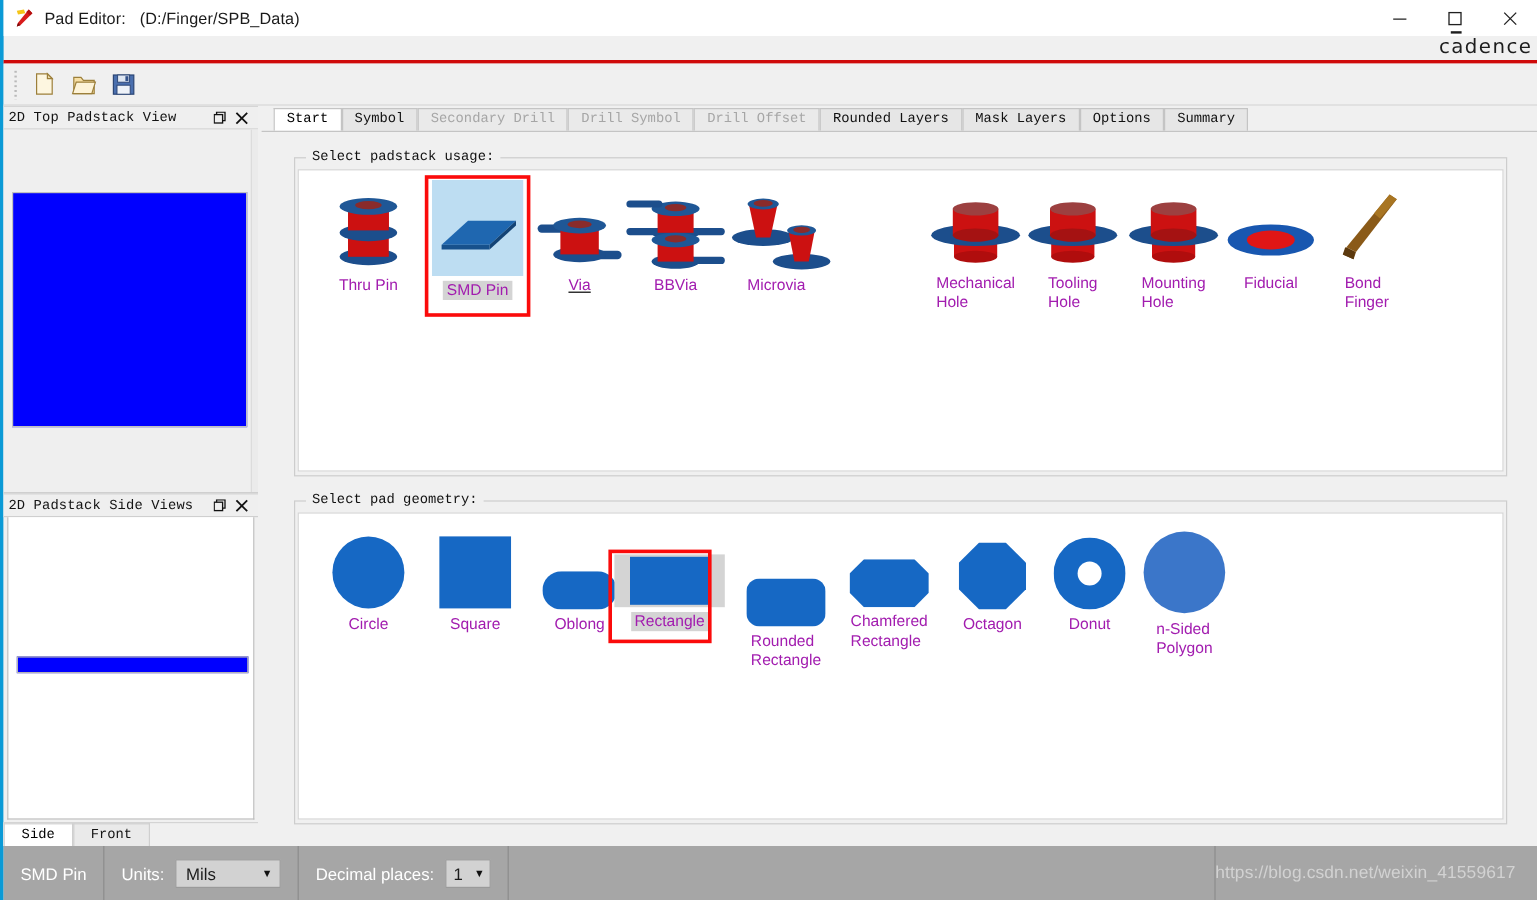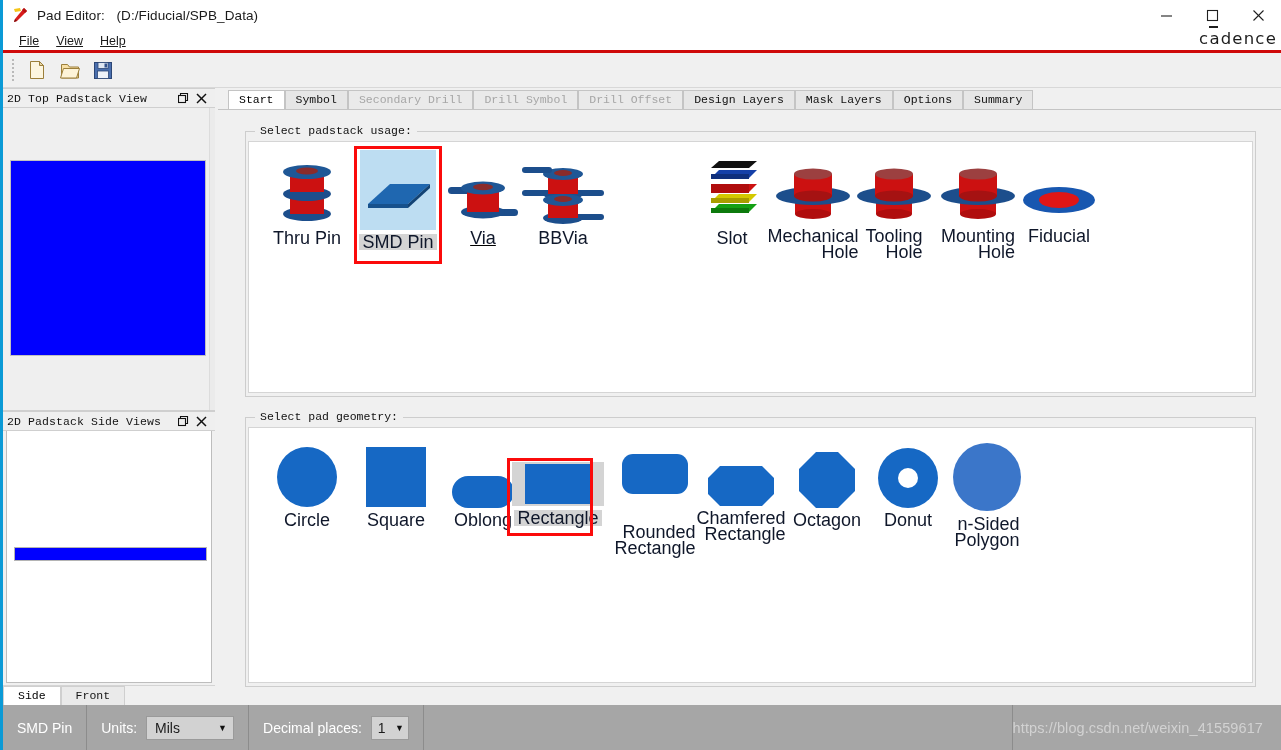--- a/index.html
+++ b/index.html
@@ -164,21 +164,21 @@
     background: #ffffff; border: 1px solid #d5d5d5;
   }
 
   
   .cell {
     position: absolute; display: flex; flex-direction: column;
     align-items: center; cursor: default;
   }
   .cell-icon { display: flex; align-items: flex-end; justify-content: center; }
   .cell-label {
-    font-size: 18px; color: #0f172a; text-align: right; line-height: 16px;
+    font-size: 13px; color: #a21caf; text-align: left; line-height: 16px;
     margin-top: 4px; white-space: pre-line;
   }
   .cell.selected .cell-icon { background: #d4d4d4; }
   .cell.selected .cell-label { background: #d4d4d4; padding: 0 3px; }
   .redbox {
     position: absolute; border: 3px solid #fb0b0b; pointer-events: none;
   }
 
   
   .statusbar {
@@ -212,46 +212,41 @@
 
   <div class="titlebar">
     <div class="app-icon">
       <svg width="18" height="18" viewBox="0 0 18 18">
         <path d="M3 3 L9 2 L10 5 L4 6 Z" fill="#f5c518"></path>
         <path d="M13 2 L16 5 L6 15 L3 16 L4 13 Z" fill="#d81b1b"></path>
         <path d="M13 2 L16 5 L14 7 L11 4 Z" fill="#b31010"></path>
         <path d="M3 16 L4 13 L6 15 Z" fill="#7a0b0b"></path>
       </svg>
     </div>
-    <div class="title-text">Pad Editor:   (D:/Fiducial/SPB_Data)</div>
+    <div class="title-text">Pad Editor:   (D:/Finger/SPB_Data)</div>
     <div class="winbtns">
       <div class="winbtn">
         <svg width="13" height="13" viewBox="0 0 13 13">
             <line x1="1" y1="7" x2="12" y2="7" stroke="#202020" stroke-width="1.1"></line>
           </svg>
       </div>
       <div class="winbtn">
         <svg width="13" height="13" viewBox="0 0 13 13">
             <rect x="1.5" y="1.5" width="10" height="10" fill="none" stroke="#202020" stroke-width="1.1"></rect>
           </svg>
       </div>
       <div class="winbtn close">
         <svg width="13" height="13" viewBox="0 0 13 13">
             <line x1="1.5" y1="1.5" x2="11.5" y2="11.5" stroke="#202020" stroke-width="1.1"></line>
             <line x1="11.5" y1="1.5" x2="1.5" y2="11.5" stroke="#202020" stroke-width="1.1"></line>
           </svg>
       </div>
     </div>
   </div>
 
-  <div class="menubar">
-    <div class="menu-item"><u>File</u></div>
-    <div class="menu-item"><u>View</u></div>
-    <div class="menu-item"><u>Help</u></div>
-  </div>
   <div class="cadence-logo">c<span class="macron">a</span>dence</div>
   <div class="redline"></div>
 
   <div class="toolbar">
     <div class="tb-grip"></div>
     <div class="tb-btn">
       <svg width="22" height="22" viewBox="0 0 22 22">
         <path d="M4.5 2.5 h9 l4 4 v13 h-13 z" fill="#fdf6e0" stroke="#9c7f3a" stroke-width="1"></path>
         <path d="M13.5 2.5 v4 h4 z" fill="#e8d8a8" stroke="#9c7f3a" stroke-width="1"></path>
       </svg>
@@ -324,21 +319,21 @@
   </div>
 
   <div class="main">
 
     <div class="tabstrip">
       <div class="tab active">Start</div>
       <div class="tab">Symbol</div>
       <div class="tab disabled">Secondary Drill</div>
       <div class="tab disabled">Drill Symbol</div>
       <div class="tab disabled">Drill Offset</div>
-      <div class="tab">Design Layers</div>
+      <div class="tab">Rounded Layers</div>
       <div class="tab">Mask Layers</div>
       <div class="tab">Options</div>
       <div class="tab">Summary</div>
     </div>
 
     <div class="tabpanel">
 
       <div class="group" style="left:27px; top:14px; width:1011px; height:273px;">
         <div class="group-line"></div>
         <div class="group-label">Select padstack usage:</div>
@@ -397,37 +392,36 @@
                 <rect x="56" y="62" width="30" height="6" rx="3" fill="#1c4e8c"></rect>
                 <ellipse cx="45" cy="66" rx="20" ry="6" fill="#1c4e8c"></ellipse>
                 <rect x="30" y="48" width="30" height="18" fill="#cc1111"></rect>
                 <ellipse cx="45" cy="48" rx="20" ry="6" fill="#1f5796"></ellipse>
                 <ellipse cx="45" cy="47" rx="9" ry="3" fill="#8a2b2b"></ellipse>
               </svg>
             </div>
             <div class="cell-label">BBVia</div>
           </div>
 
-
-          <div class="cell" style="left:438px; top:14px; width:90px;">
-            <div class="cell-icon" style="height:70px;">
-              <svg width="66" height="70" viewBox="0 0 66 70">
-                <path d="M12 56 L50 56 L58 48 L20 48 Z" fill="#14a014"></path>
-                <rect x="12" y="52" width="38" height="5" fill="#0d7a0d"></rect>
-                <path d="M12 46 L50 46 L58 38 L20 38 Z" fill="#d4c800"></path>
-                <rect x="12" y="42" width="38" height="5" fill="#a89d00"></rect>
-                <path d="M12 36 L50 36 L58 28 L20 28 Z" fill="#cc1111"></path>
-                <rect x="12" y="28" width="38" height="9" fill="#b00d0d"></rect>
-                <path d="M12 22 L50 22 L58 14 L20 14 Z" fill="#1540a8"></path>
-                <rect x="12" y="18" width="38" height="5" fill="#0f2f7c"></rect>
-                <path d="M12 12 L50 12 L58 5 L20 5 Z" fill="#111111"></path>
-              </svg>
-            </div>
-            <div class="cell-label">Slot</div>
-          </div>
+          <div class="cell" style="left:348px; top:10px; width:100px;">
+            <div class="cell-icon" style="height:74px;">
+              <svg width="94" height="74" viewBox="0 0 94 74">
+                <ellipse cx="36" cy="46" rx="26" ry="7" fill="#1c4e8c"></ellipse>
+                <path d="M24 18 L48 18 L42 46 L30 46 Z" fill="#cc1111"></path>
+                <ellipse cx="36" cy="18" rx="13" ry="4.5" fill="#1f5796"></ellipse>
+                <ellipse cx="36" cy="17.5" rx="8" ry="2.8" fill="#8a2b2b"></ellipse>
+                <ellipse cx="68" cy="66" rx="24" ry="6.5" fill="#1c4e8c"></ellipse>
+                <path d="M57 40 L79 40 L74 66 L62 66 Z" fill="#cc1111"></path>
+                <ellipse cx="68" cy="40" rx="12" ry="4.3" fill="#1f5796"></ellipse>
+                <ellipse cx="68" cy="39.5" rx="7" ry="2.6" fill="#8a2b2b"></ellipse>
+              </svg>
+            </div>
+            <div class="cell-label">Microvia</div>
+          </div>
+
 
           <div class="cell" style="left:510px; top:16px; width:108px;">
             <div class="cell-icon" style="height:66px;">
               <svg width="96" height="66" viewBox="0 0 96 66">
                 <rect x="30" y="42" width="36" height="14" fill="#cc1111"></rect>
                 <ellipse cx="48" cy="56" rx="18" ry="5" fill="#b00d0d"></ellipse>
                 <ellipse cx="48" cy="38" rx="37" ry="9" fill="#1c4e8c"></ellipse>
                 <rect x="29" y="16" width="38" height="22" fill="#cc1111"></rect>
                 <ellipse cx="48" cy="38" rx="19" ry="5.5" fill="#a51212"></ellipse>
                 <ellipse cx="48" cy="16" rx="19" ry="5.5" fill="#9c4040"></ellipse>
@@ -470,20 +464,32 @@
           <div class="cell" style="left:762px; top:16px; width:96px;">
             <div class="cell-icon" style="height:66px;">
               <svg width="86" height="66" viewBox="0 0 86 66">
                 <ellipse cx="43" cy="42" rx="36" ry="13" fill="#1857b0"></ellipse>
                 <ellipse cx="43" cy="42" rx="20" ry="8" fill="#e01616"></ellipse>
               </svg>
             </div>
             <div class="cell-label">Fiducial</div>
           </div>
 
+          <div class="cell" style="left:842px; top:12px; width:96px;">
+            <div class="cell-icon" style="height:70px;">
+              <svg width="74" height="70" viewBox="0 0 74 70">
+                <path d="M56 8 L62 12 L28 56 L20 52 Z" fill="#8a5a18"></path>
+                <path d="M20 52 L28 56 L26 62 L17 58 Z" fill="#6e4512"></path>
+                <path d="M56 8 L62 12 L48 28 L43 24 Z" fill="#a87522"></path>
+                <path d="M17 58 L26 62 L27 56 L19 52 Z" fill="#5c390e"></path>
+              </svg>
+            </div>
+            <div class="cell-label">Bond
+Finger</div>
+          </div>
 
 
           <div class="redbox" style="left:105px; top:4px; width:88px; height:118px;"></div>
         </div>
       </div>
 
       <div class="group" style="left:27px; top:300px; width:1011px; height:277px;">
         <div class="group-line"></div>
         <div class="group-label">Select pad geometry:</div>
         <div class="group-body">
@@ -517,21 +523,21 @@
 
           <div class="cell selected" style="left:262px; top:34px; width:94px;">
             <div class="cell-icon" style="height:44px; width:92px;">
               <svg width="92" height="44" viewBox="0 0 92 44">
                   <rect x="13" y="2" width="66" height="40" fill="#1668c4"></rect>
                 </svg>
             </div>
             <div class="cell-label">Rectangle</div>
           </div>
 
-          <div class="cell" style="left:358px; top:24px; width:96px;gap:26px;">
+          <div class="cell" style="left:358px; top:52px; width:96px;">
             <div class="cell-icon" style="height:42px;">
               <svg width="66" height="40" viewBox="0 0 66 40">
                   <rect x="0" y="0" width="66" height="40" rx="11" fill="#1668c4"></rect>
                 </svg>
             </div>
             <div class="cell-label">Rounded
 Rectangle</div>
           </div>
 
           <div class="cell" style="left:442px; top:36px; width:100px;">

